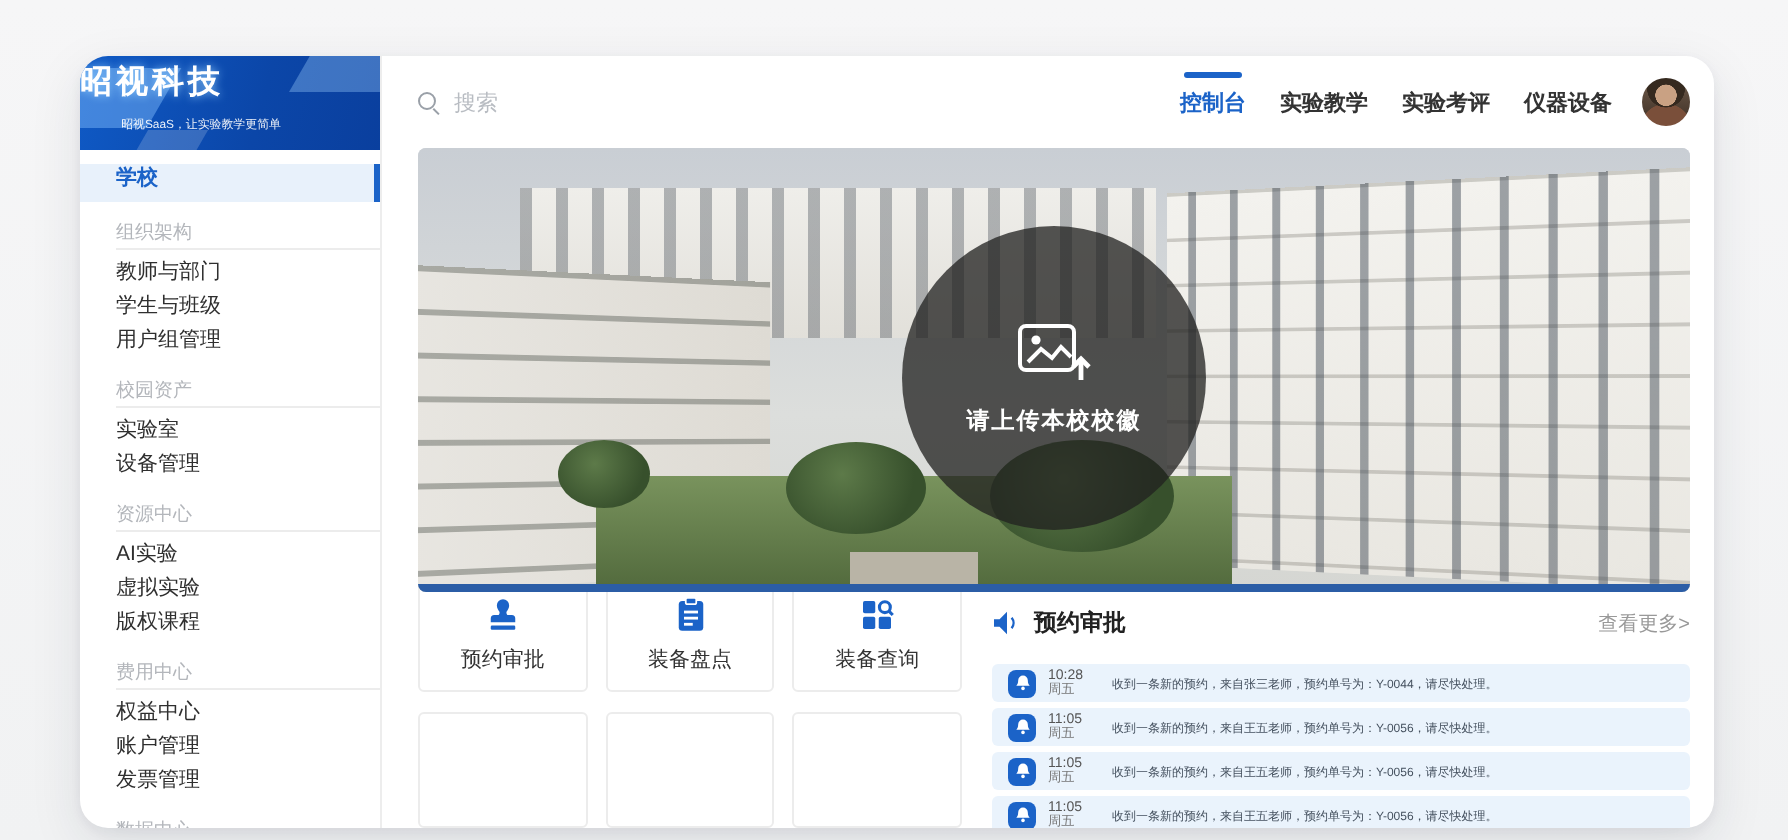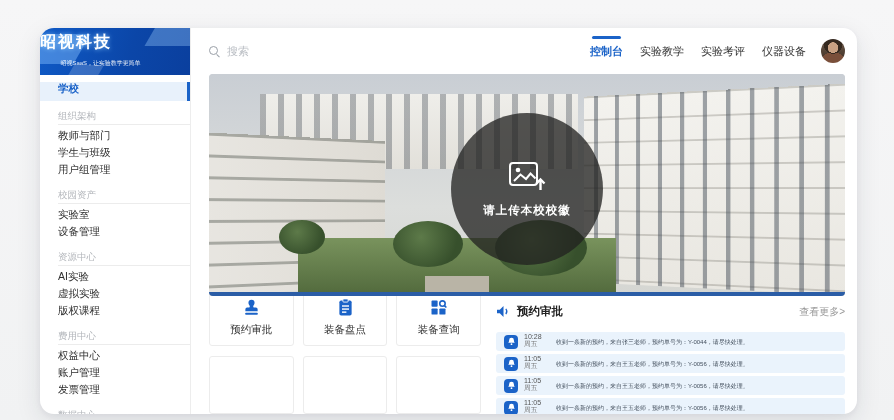--- a/index.html
+++ b/index.html
@@ -27,21 +27,21 @@
     color:#b3b6bb;font-size:9.5px;border-bottom:1px solid #ececec;cursor:default;}
   .srow.active{height:19px;background:#e8f1fb;color:#1b63c8;font-weight:700;border-right:3px solid #1b63c8;}
   
   main{flex:1;min-width:0;display:flex;flex-direction:column;padding:0 12px 0 18px;}
   .topbar{height:46px;flex:none;display:flex;align-items:center;}
   .search{display:flex;align-items:center;gap:7px;color:#b8bcc2;font-size:11px;cursor:text;}
   .search-ic{position:relative;width:11px;height:11px;flex:none;}
   .search-ic::before{content:'';position:absolute;left:0;top:0;width:7px;height:7px;border:1.4px solid #9aa0a8;border-radius:50%;}
   .search-ic::after{content:'';position:absolute;left:8px;top:8px;width:4px;height:1.4px;background:#9aa0a8;transform:rotate(45deg);transform-origin:0 0;}
   .tabs{margin-left:auto;display:flex;align-items:center;gap:17px;height:100%;}
-  .tab{position:relative;display:flex;align-items:center;height:100%;font-size:11px;color:#333;cursor:pointer;white-space:nowrap;}
+  .tab{position:relative;display:flex;align-items:center;height:100%;font-size:11px;color:#333;cursor:pointer;white-space:nowrap;font-weight:bold;}
   .tab.active{color:#1b63c8;font-weight:700;}
   .tab.active::before{content:'';position:absolute;top:8px;left:6%;right:6%;height:3px;background:#1b63c8;border-radius:2px;}
   .avatar{width:24px;height:24px;border-radius:50%;margin-left:15px;flex:none;cursor:pointer;
     background:
       radial-gradient(circle at 50% 36%,#c9a183 0 27%,rgba(0,0,0,0) 28%),
       radial-gradient(circle at 50% 22%,#35291f 0 42%,rgba(0,0,0,0) 43%),
       radial-gradient(circle at 50% 108%,#7a4f3a 0 45%,rgba(0,0,0,0) 46%),
       linear-gradient(180deg,#6e5a4a,#3c2e24);}
   
   .hero{position:relative;height:222px;flex:none;border-radius:4px;overflow:hidden;background:#cfd4d9;cursor:default;}

